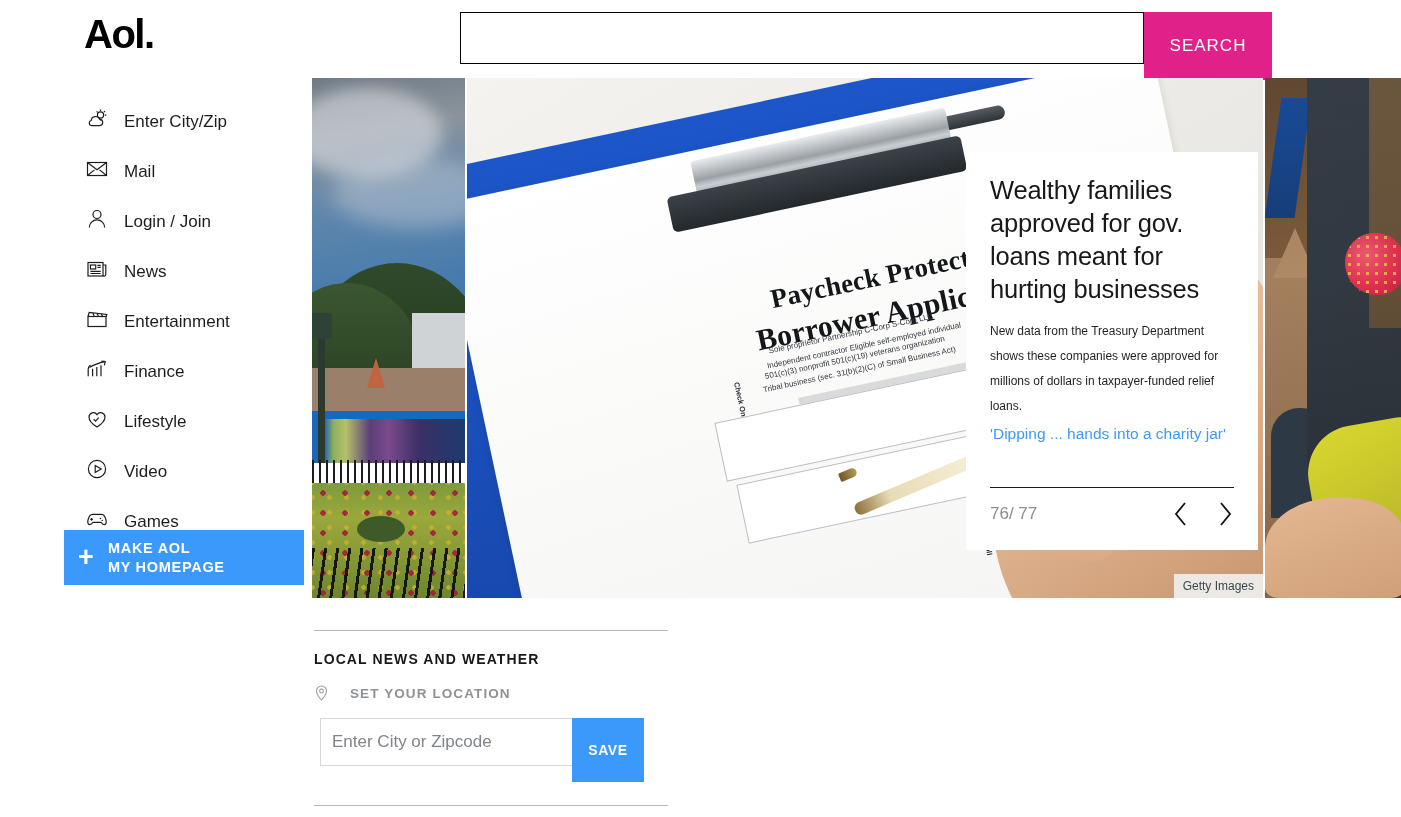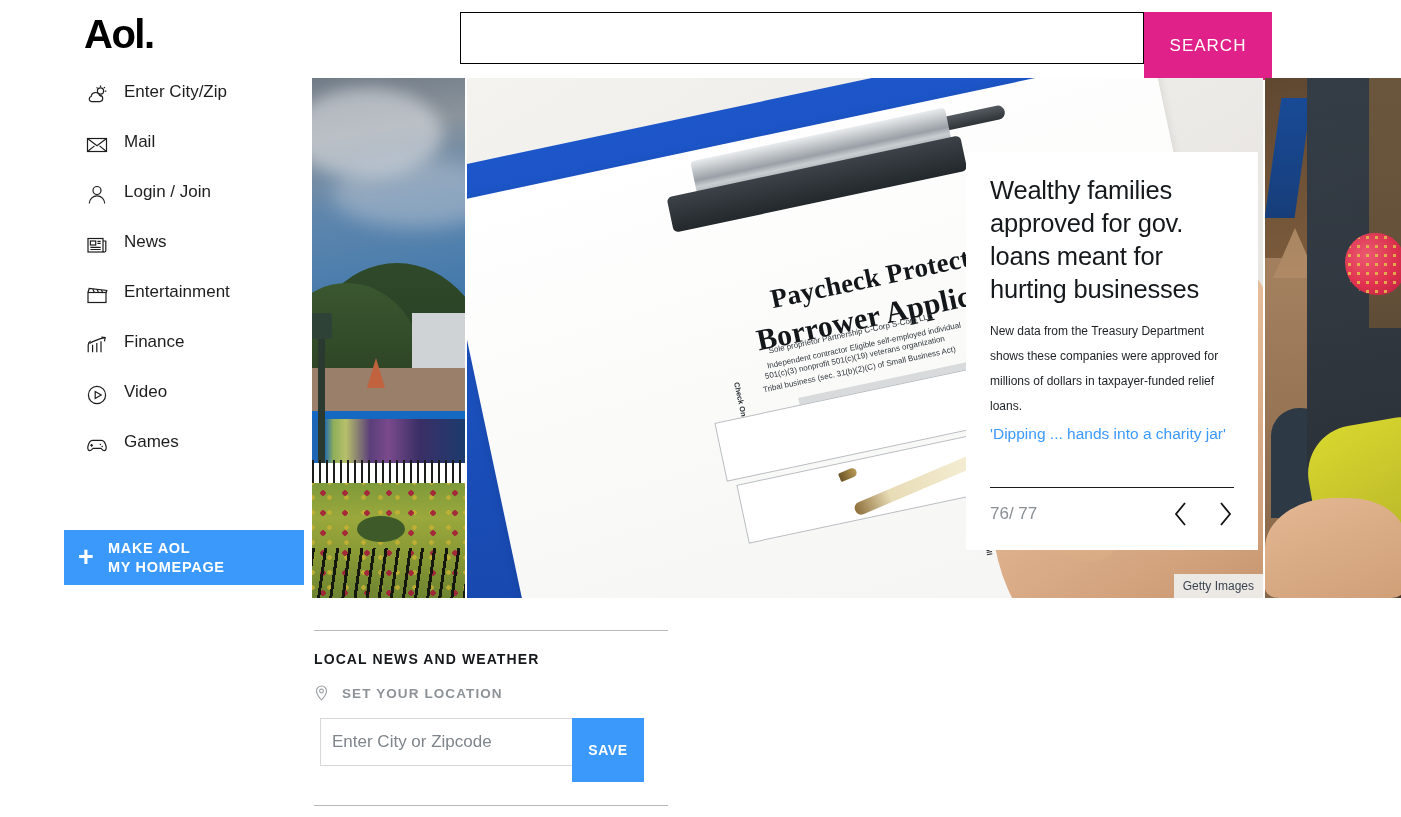--- a/index.html
+++ b/index.html
@@ -15,21 +15,21 @@
 
   
   .sidebar { position: absolute; left: 0; top: 0; width: 312px; height: 817px; background: #fff; }
   .logo {
     position: absolute; left: 84px; top: 12px;
     font-size: 40px; font-weight: bold; letter-spacing: -1.5px;
     color: #000; line-height: 44px; font-family: "Liberation Sans", sans-serif;
   }
   .nav { position: absolute; left: 84px; top: 82px; width: 220px; }
   .nav-item {
-    display: flex; align-items: flex-start; height: 50px; cursor: pointer;
+    display: flex; align-items: flex-end; height: 50px; cursor: pointer;
     text-decoration: none;
   }
   .nav-icon {
     width: 26px; height: 26px; flex: 0 0 26px; margin-right: 14px;
     display: flex; align-items: center; justify-content: center;
   }
   .nav-icon svg { display: block; }
   .nav-label { font-size: 17px; color: #1d1d1d; line-height: 20px; }
 
   .homepage-btn {
@@ -185,21 +185,21 @@
   .card-arrows { display:flex; gap:26px; align-items:center; }
   .arrow { cursor:pointer; width:18px; height:28px; display:flex; align-items:center; justify-content:center; }
   .arrow svg { display:block; }
 
   
   .local { position:absolute; left:314px; top:630px; width:354px; }
   .divider { border-top:1px solid #b8b8b8; }
   .local-title {
     margin-top:20px; font-size:14px; font-weight:bold; letter-spacing:1.1px; color:#16191c;
   }
-  .local-sub { margin-top:18px; display:flex; align-items:center; gap:14px; }
+  .local-sub { margin-top:18px; display:flex; align-items:center; gap:22px; }
   .pin-icon { width:14px; height:16px; display:flex; align-items:center; justify-content:center; }
   .local-sub-text { font-size:13.5px; font-weight:bold; letter-spacing:1.1px; color:#8d9297; }
   .zip-row { margin-top:17px; display:flex; margin-left:6px; }
   .zip-input {
     width:252px; height:48px; border:1px solid #d8d8d8; border-right:none; outline:none;
     padding:0 11px; font-size:17px; color:#3f444a; font-family:"Liberation Sans", sans-serif; background:#fff;
   }
   .zip-input::placeholder { color:#7f858b; }
   .zip-save {
     width:72px; height:64px; border:none; background:#3b99fc; color:#fff;
@@ -278,20 +278,29 @@
           <svg width="24" height="24" viewBox="0 0 24 24" fill="none" stroke="#1d1d1d" stroke-width="1.2">
             <path d="M3.2 19.3V12c0-2 1-3.2 2.4-4"></path>
             <path d="M7.6 19.3v-7.6M11.8 19.3v-9.4M16 19.3V8.2"></path>
             <path d="M4.4 10.5c3.8-2.3 9.9-4.6 15.6-5.8"></path>
             <path d="M16.4 4.1l3.8.5-.8 3.7"></path>
           </svg>
         </span>
         <span class="nav-label">Finance</span>
       </a>
 
+      <a class="nav-item">
+        <span class="nav-icon">
+          <svg width="24" height="24" viewBox="0 0 24 24" fill="none" stroke="#1d1d1d" stroke-width="1.2">
+            <path d="M12 20s-8-4.9-8-10A4.4 4.4 0 0 1 12 7.6 4.4 4.4 0 0 1 20 10c0 5.1-8 10-8 10z"></path>
+            <path d="M8.6 12.2l2 1.9 3.1-3.4"></path>
+          </svg>
+        </span>
+        <span class="nav-label">Lifestyle</span>
+      </a>
 
       <a class="nav-item">
         <span class="nav-icon">
           <svg width="24" height="24" viewBox="0 0 24 24" fill="none" stroke="#1d1d1d" stroke-width="1.2">
             <circle cx="12" cy="12" r="8.6"></circle>
             <path d="M10.2 8.6l6 3.4-6 3.4z"></path>
           </svg>
         </span>
         <span class="nav-label">Video</span>
       </a>

